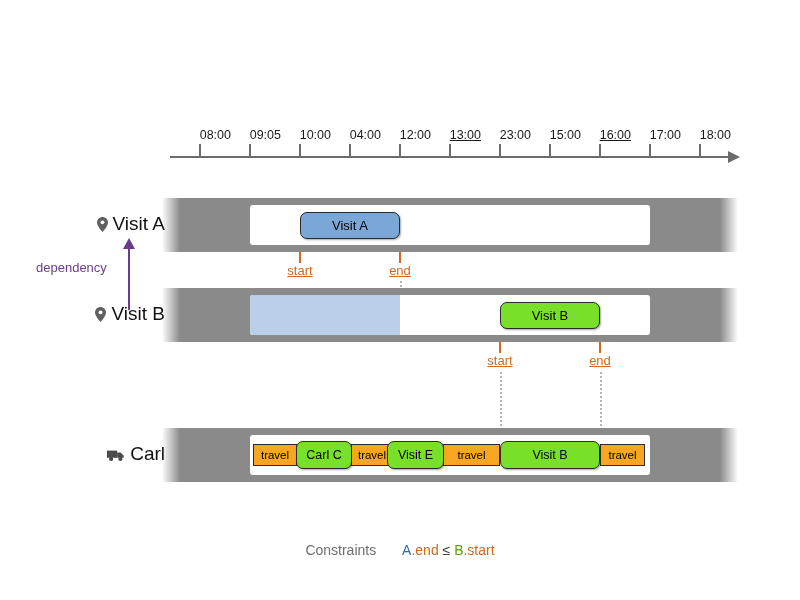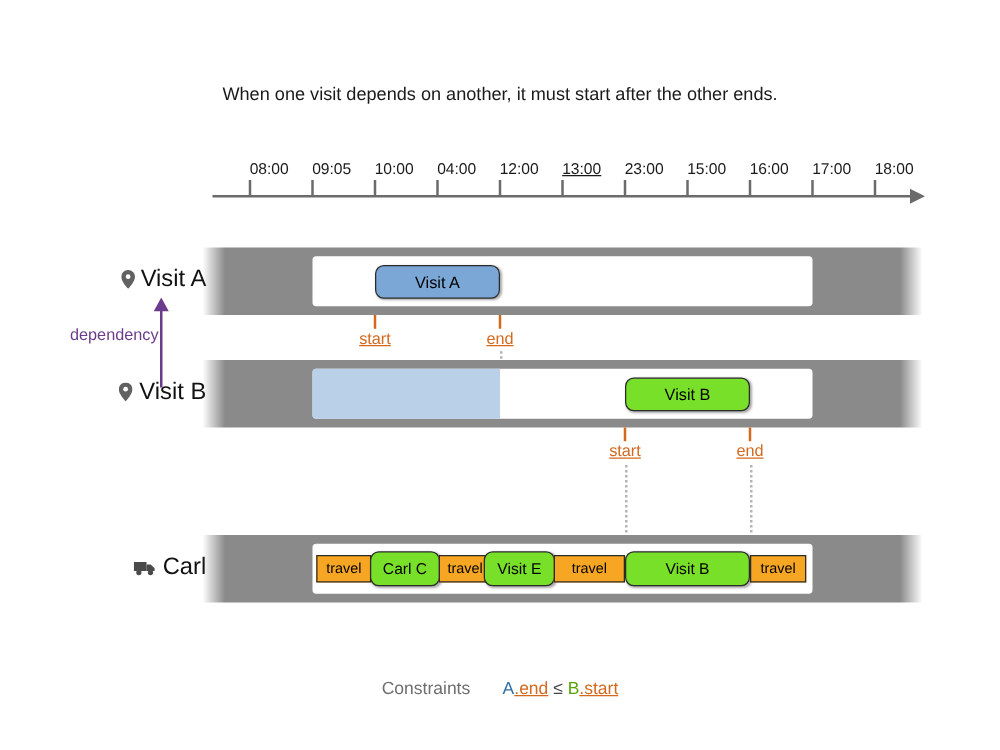--- a/index.html
+++ b/index.html
@@ -191,29 +191,28 @@
   .constraints {
     position: absolute;
     left: 0; top: 542px;
     width: 800px;
     text-align: center;
     font-size: 14px;
   }
   .c-word { color: #6e6e6e; }
   .c-a { color: #2f6fa8; }
   .c-b { color: #56a300; }
-  .c-prop { color: #d2691e; text-decoration: underline; }
+  .c-prop { color: #d2691e; }
   .c-op { color: #444; }
 </style>
 </head>
 <body>
 
 <div class="stage">
 
-  <div class="subtitle">When one visit depends on another, it must start after the other ends.</div>
 
   <div class="axis">
     <div class="axis-line"></div>
     <div class="axis-arrow"></div>
     <div id="axis-ticks">
         <div class="tick" style="left: 29px;"></div>
         <div class="tick-label" style="left: 30px;">08:00</div>
         <div class="tick" style="left: 79px;"></div>
         <div class="tick-label" style="left: 80px;">09:05</div>
         <div class="tick" style="left: 129px;"></div>
@@ -222,21 +221,21 @@
         <div class="tick-label" style="left: 180px;">04:00</div>
         <div class="tick" style="left: 229px;"></div>
         <div class="tick-label" style="left: 230px;">12:00</div>
         <div class="tick" style="left: 279px;"></div>
         <div class="tick-label" style="left: 280px; text-decoration: underline;">13:00</div>
         <div class="tick" style="left: 329px;"></div>
         <div class="tick-label" style="left: 330px;">23:00</div>
         <div class="tick" style="left: 379px;"></div>
         <div class="tick-label" style="left: 380px;">15:00</div>
         <div class="tick" style="left: 429px;"></div>
-        <div class="tick-label" style="left: 430px;">16:00</div>
+        <div class="tick-label" style="left: 430px; text-decoration: underline;">16:00</div>
         <div class="tick" style="left: 479px;"></div>
         <div class="tick-label" style="left: 480px;">17:00</div>
         <div class="tick" style="left: 529px;"></div>
         <div class="tick-label" style="left: 530px;">18:00</div>
       </div>
   </div>
 
   <div class="row-label" style="left:0px; top:213px; width:165px;">
     <span class="ricon">
       <svg width="11" height="15" viewBox="0 0 11 15">
@@ -250,21 +249,21 @@
   <div class="visitbox box-blue" style="left:300px; top:212px; width:100px; height:27px;">
     <span>Visit A</span>
   </div>
 
   <div class="marker-tick" style="left:299px; top:252px; height:11px;"></div>
   <div class="marker-label" style="left:300px; top:263px;">start</div>
   <div class="marker-tick" style="left:399px; top:252px; height:11px;"></div>
   <div class="marker-label" style="left:400px; top:263px;">end</div>
   <div class="guide" style="left:400px; top:281px; height:10px;"></div>
 
-  <div class="dep-label" style="left:36px; top:260px;margin-left:20px;">dependency</div>
+  <div class="dep-label" style="left:36px; top:260px;">dependency</div>
   <div class="dep-shaft" style="left:128px; top:248px; height:62px;"></div>
   <div class="dep-head" style="left:123px; top:238px;"></div>
 
   <div class="row-label" style="left:0px; top:303px; width:165px;">
     <span class="ricon">
       <svg width="11" height="15" viewBox="0 0 11 15">
           <path d="M5.5 0C2.46 0 0 2.46 0 5.5C0 9.2 5.5 15 5.5 15S11 9.2 11 5.5C11 2.46 8.54 0 5.5 0Z" fill="#616161"></path>
           <circle cx="5.5" cy="5.3" r="1.9" fill="#ffffff"></circle>
         </svg>
     </span><span>Visit B</span>

